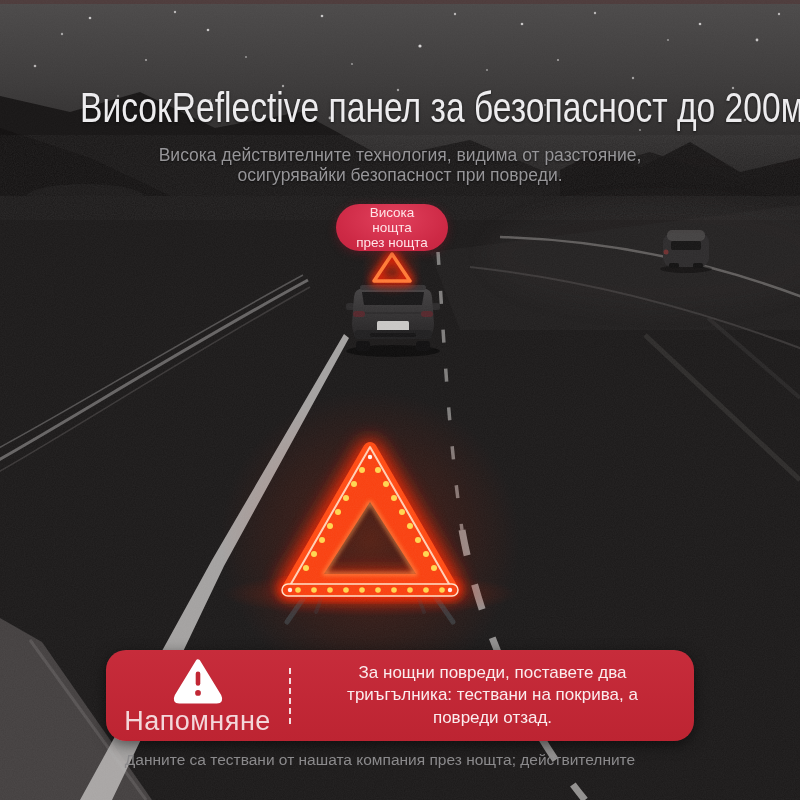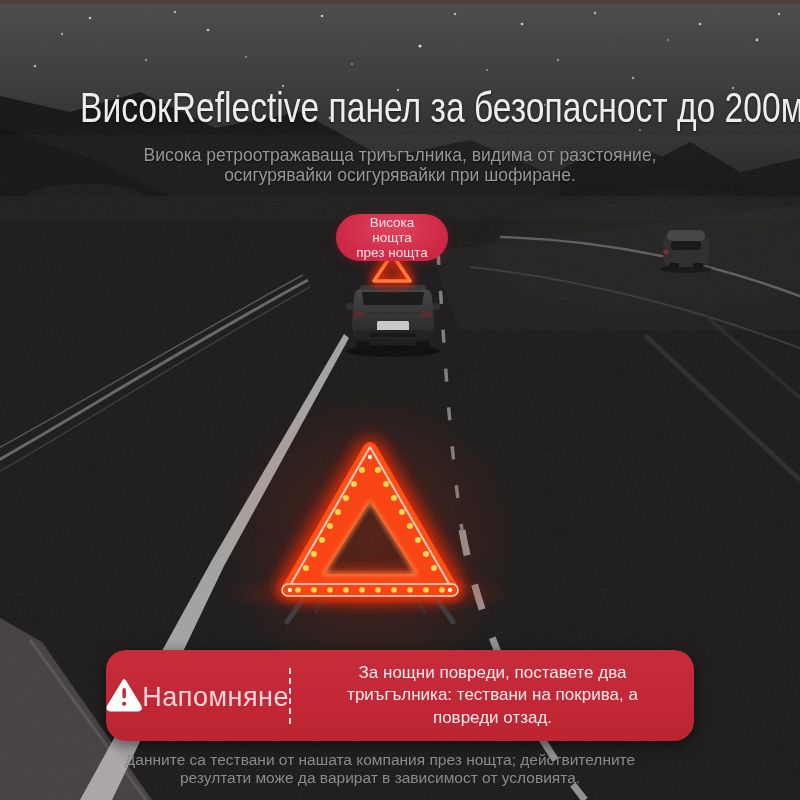--- a/index.html
+++ b/index.html
@@ -14,36 +14,36 @@
     font-size:42px;font-weight:400;color:#edecee;letter-spacing:0px;
     transform:scaleX(.8);transform-origin:50% 50%;white-space:nowrap;
     text-shadow:0 1px 3px rgba(0,0,0,.6);
   }
   .subheadline{
     position:absolute;left:0;top:146px;width:800px;text-align:center;
     font-size:17.5px;line-height:19.5px;color:#969598;
     text-shadow:0 1px 2px rgba(0,0,0,.6);
   }
   .badge{
-    position:absolute;left:336px;top:214px;width:112px;height:47px;
+    position:absolute;left:336px;top:204px;width:112px;height:47px;
     border-radius:26px;
     background:radial-gradient(ellipse at 50% 30%, #e2415d 0%, #cd2945 70%, #c52440 100%);
     display:flex;flex-direction:column;align-items:center;justify-content:center;
     color:#ffe4e8;font-size:13.5px;line-height:15px;text-align:center;
     box-shadow:0 2px 10px rgba(160,20,40,.35);
   }
   .reminder{
     position:absolute;left:106px;top:650px;width:588px;height:91px;
     border-radius:20px;
     background:linear-gradient(180deg,#c72c3b 0%, #bd2432 100%);
     display:flex;flex-direction:row;align-items:stretch;
     box-shadow:0 4px 14px rgba(0,0,0,.5);
   }
   .rem-left{
-    width:183px;display:flex;flex-direction:row;align-items:center;
+    width:183px;display:flex;flex-direction:column;align-items:center;
     justify-content:center;padding-top:2px;
   }
   .rem-left svg{display:block;margin-bottom:3px;}
   .rem-label{
     font-size:27px;color:#f3d7da;letter-spacing:.5px;line-height:28px;
   }
   .rem-divider{
     width:0;border-left:2px dashed rgba(255,255,255,.85);
     height:56px;align-self:center;
   }
@@ -239,22 +239,22 @@
       <circle cx="450" cy="590" r="2.2" fill="#ffffff" opacity=".9"></circle>
     </g>
 
     <rect x="0" y="0" width="800" height="200" filter="url(#grain)" opacity="0.035"></rect>
     <rect x="0" y="196" width="800" height="604" filter="url(#grain)" opacity="0.06"></rect>
   </svg>
 
   <h1 class="headline">ВисокReflective панел за безопасност до 200м</h1>
 
   <div class="subheadline">
-    <div>Висока ретроотражаваща триъгълника, видима от разстояние,</div>
-    <div>осигурявайки осигурявайки при шофиране.</div>
+    <div>Висока действителните технология, видима от разстояние,</div>
+    <div>осигурявайки безопасност при повреди.</div>
   </div>
 
   <div class="badge">
     <div>Висока</div>
     <div>нощта</div>
     <div>през нощта</div>
   </div>
 
   <div class="reminder">
     <div class="rem-left">
@@ -268,16 +268,15 @@
     <div class="rem-divider"></div>
     <div class="rem-text">
       <div>За нощни повреди, поставете два</div>
       <div>триъгълника: тествани на покрива, а</div>
       <div>повреди отзад.</div>
     </div>
   </div>
 
   <div class="footnote">
     <div>Данните са тествани от нашата компания през нощта; действителните</div>
-    <div>резултати може да варират в зависимост от условията.</div>
   </div>
 
 </div>
 
 </body></html>

